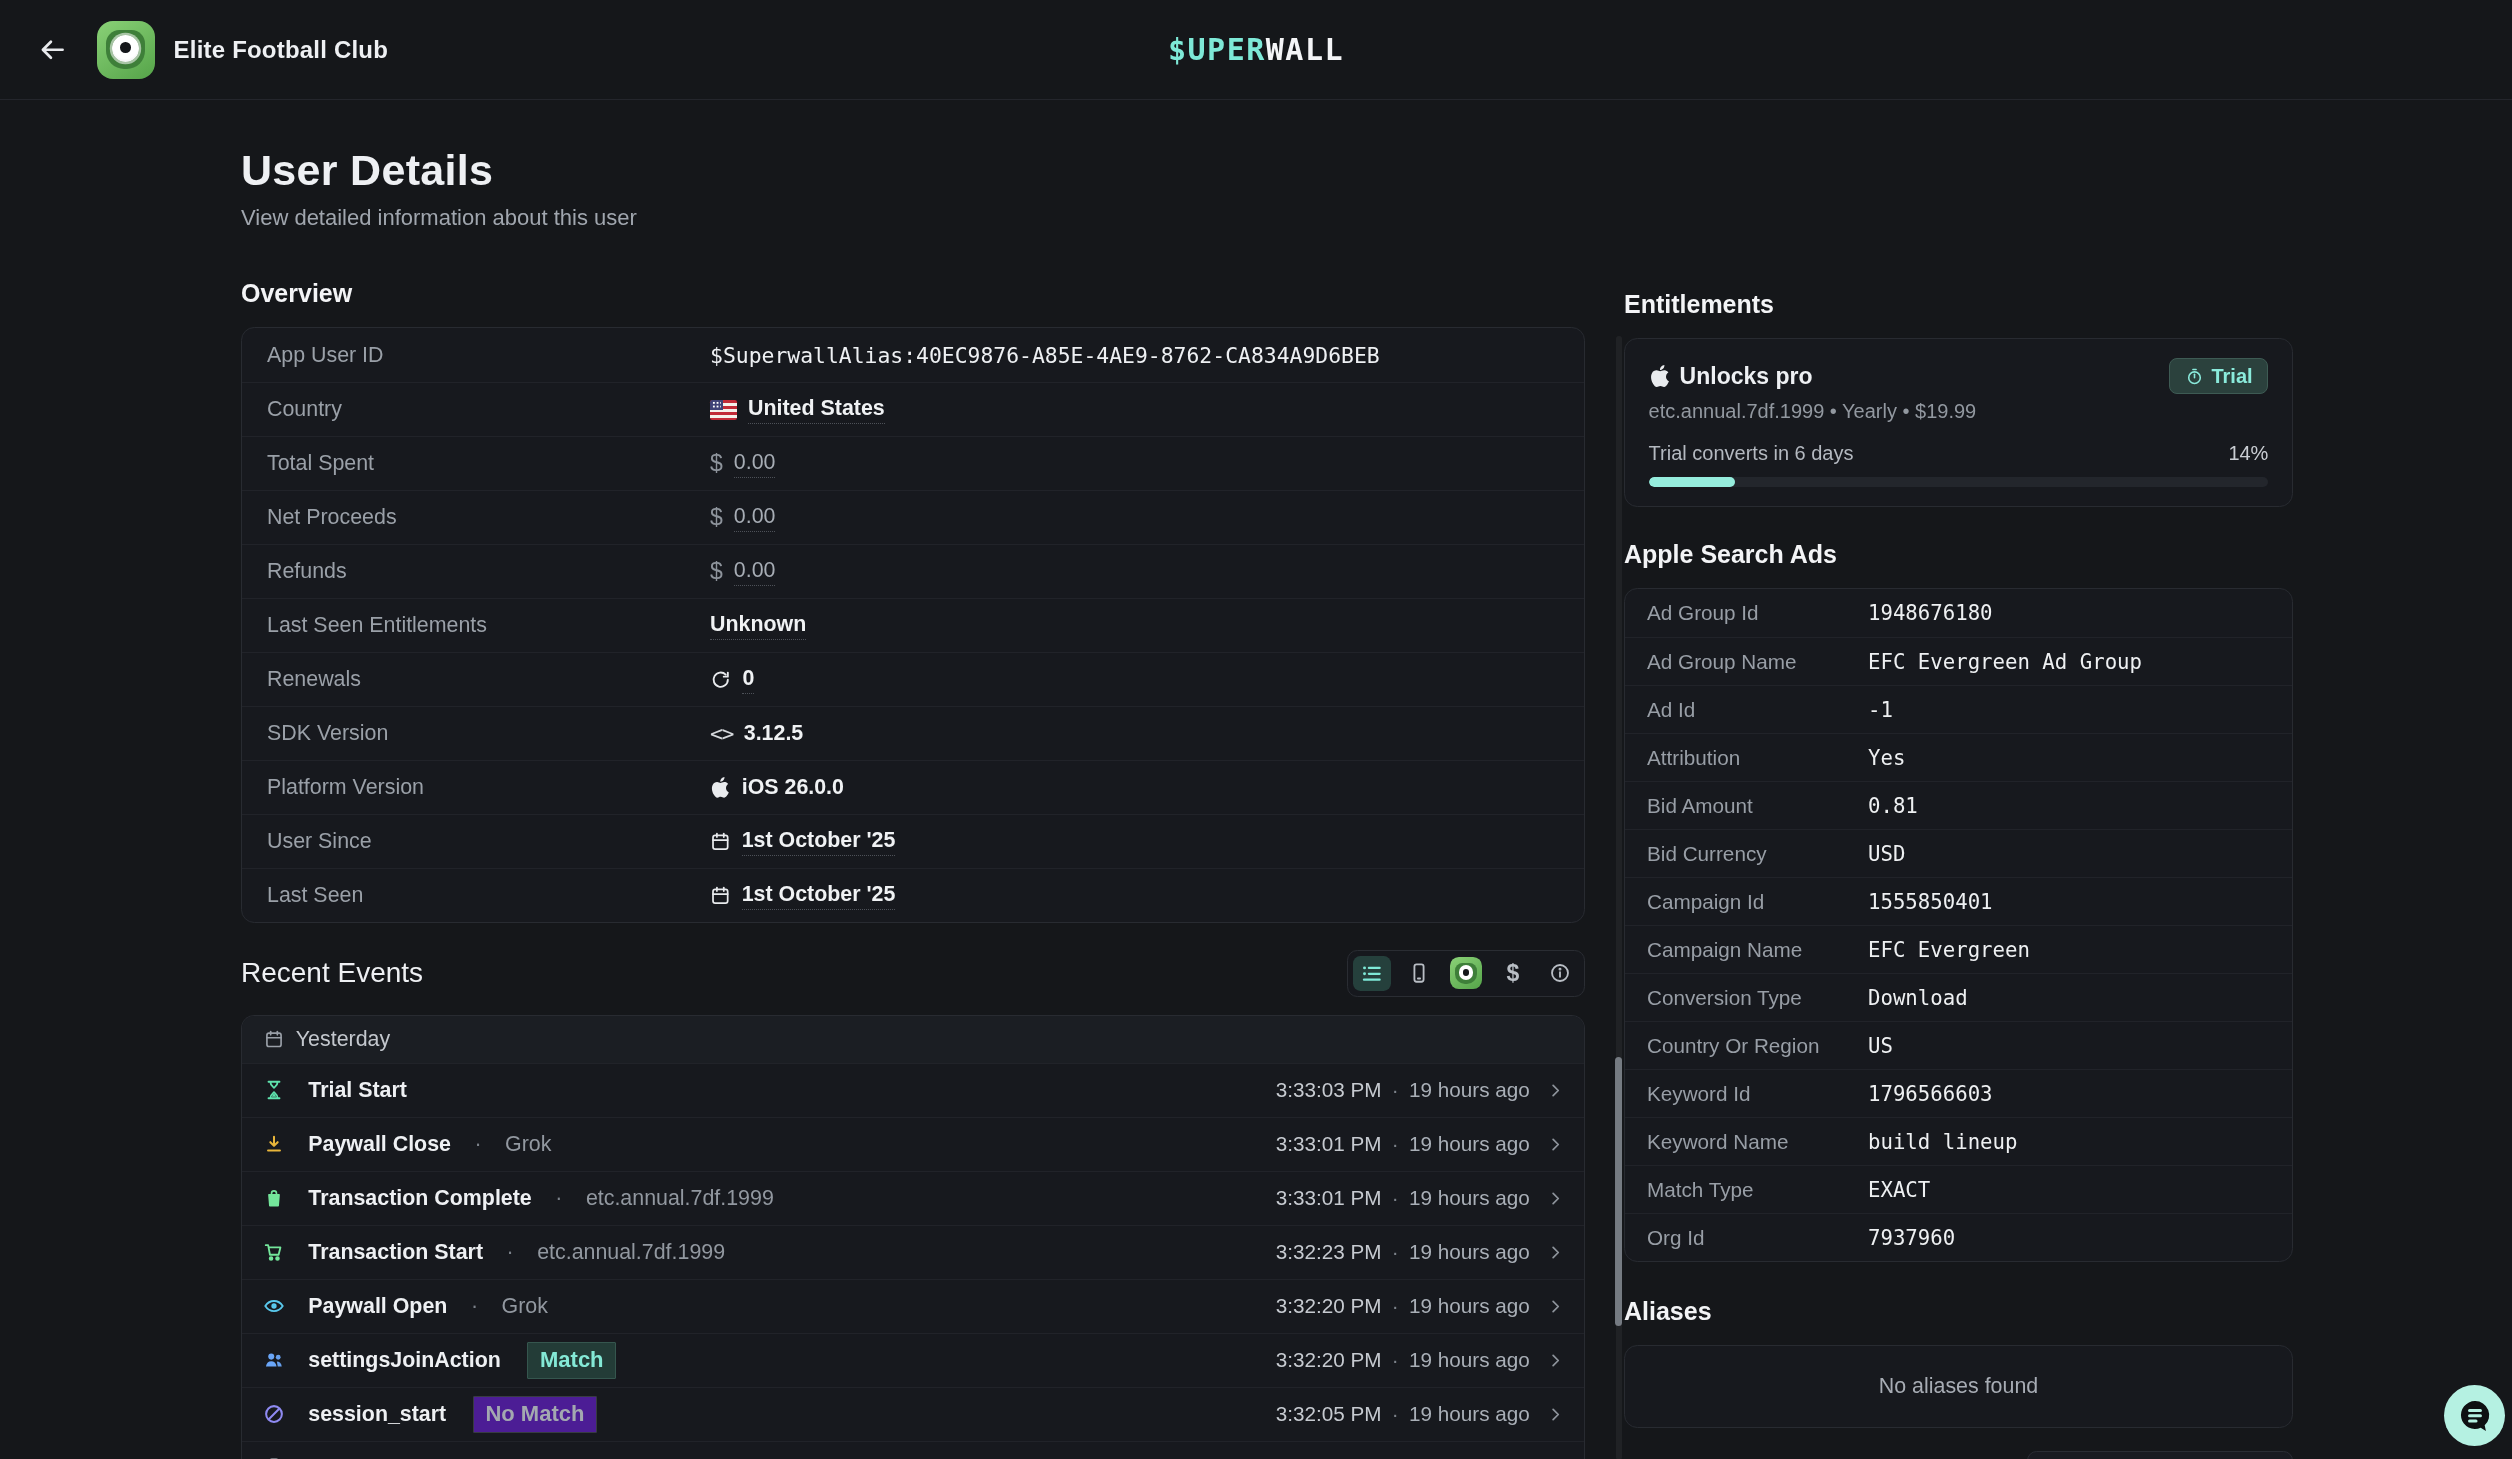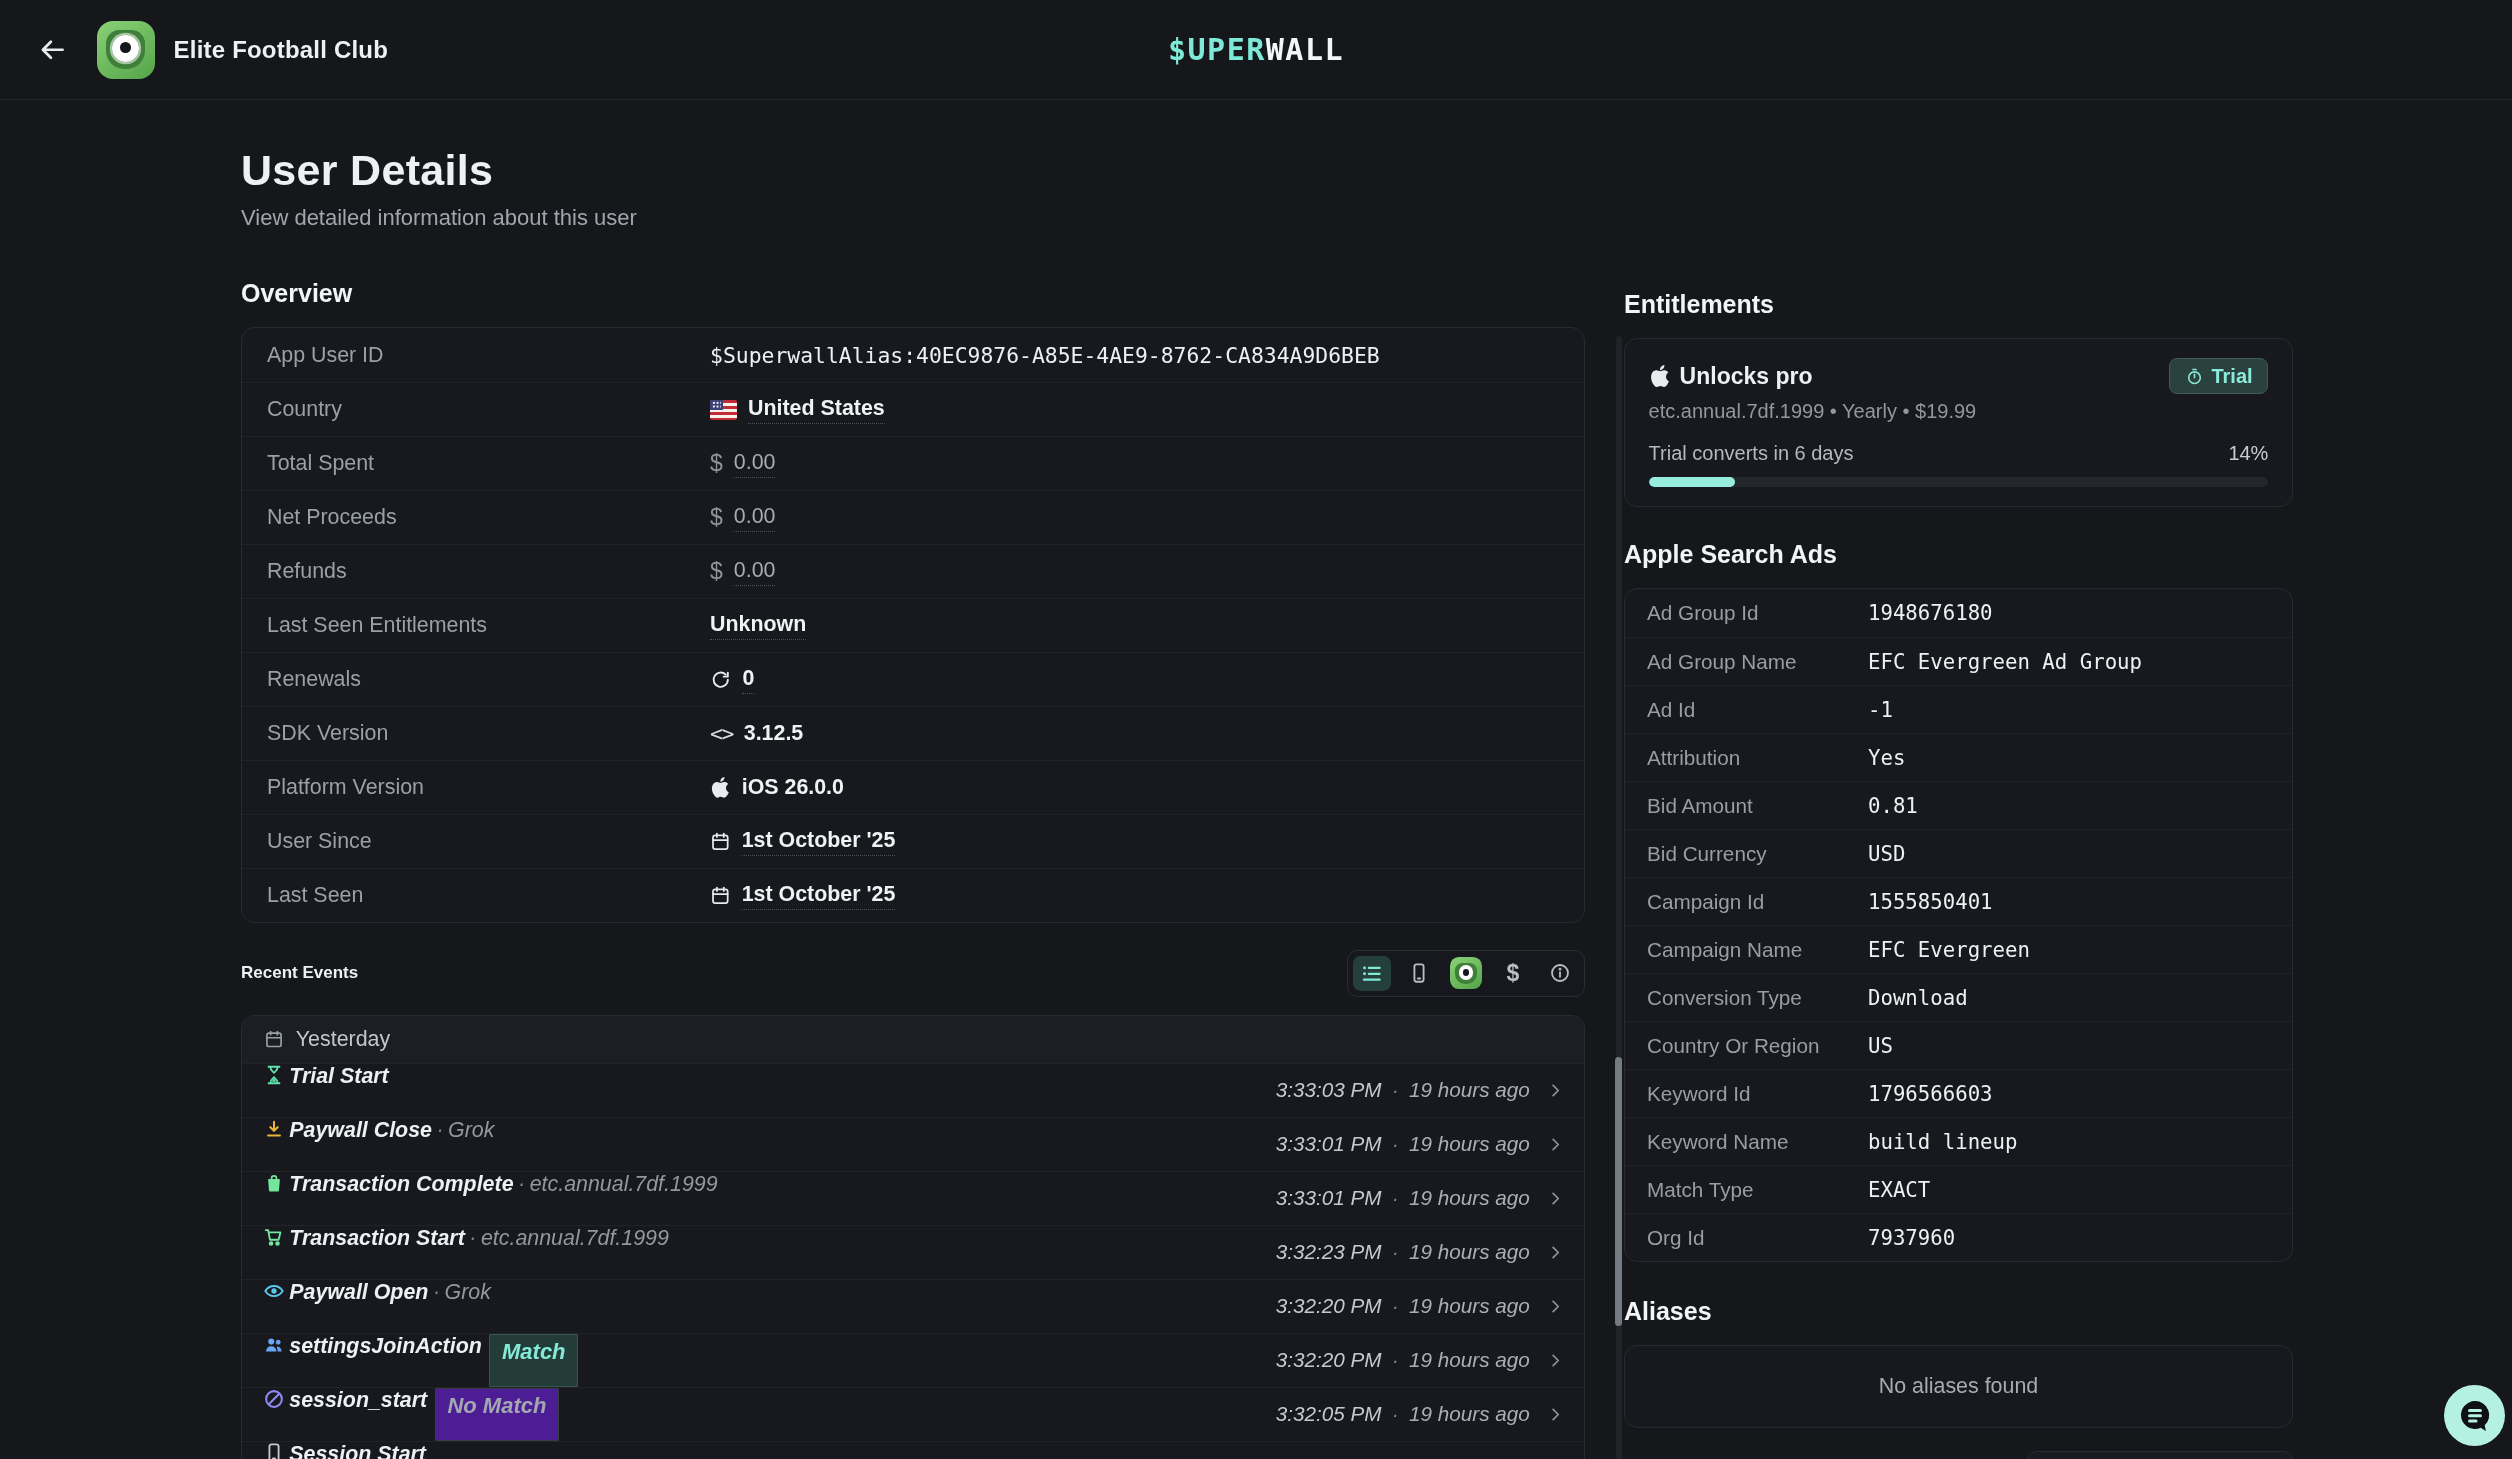--- a/index.html
+++ b/index.html
@@ -51,40 +51,40 @@
 
   
   .flag { width:27px; height:20px; border-radius:2.2px; position:relative; overflow:hidden; flex:none;
           background:repeating-linear-gradient(180deg,#c22a37 0 3px,#f5f0ea 3px 5.9px); }
   .flag::before { content:""; position:absolute; left:0; top:0; width:12.5px; height:10.3px; background:#3f4277; }
   .flag::after { content:""; position:absolute; left:1.5px; top:1.5px; width:9.6px; height:7.4px;
                  background-image:radial-gradient(circle, #fff 0.9px, transparent 1px); background-size:3.7px 3.7px; }
 
   
   .events-head { display:flex; align-items:center; margin-top:26.6px; gap:20.7px; }
-  .events-title { font-size:17px; font-weight:700; margin-right:auto; }
+  .events-title { font-size:28px; font-weight:400; margin-right:auto; }
   .icon-group { display:flex; align-items:center; gap:8.9px; background:#16181d; border:0.7px solid #2a2d33; border-radius:10.3px; padding:5.2px; }
   .icon-tile { width:38px; height:35px; border-radius:7.4px; display:flex; align-items:center; justify-content:center; color:#b9bec5; cursor:pointer; }
   .icon-tile.selected { background:#25403c; color:#7ee9d7; }
   .icon-tile .mini-logo { width:32px; height:32px; border-radius:8.9px; position:relative; background:linear-gradient(145deg,#8ad177,#55a449); overflow:hidden; }
   .icon-tile .mini-logo::before { content:""; position:absolute; inset:16%; background:#3e7f39; border-radius:34% 34% 46% 46%; }
   .icon-tile .mini-logo .ball { position:absolute; width:46%; height:46%; left:27%; top:25%; background:#fff; border-radius:50%; }
   .icon-tile .mini-logo .ball::after { content:""; position:absolute; width:42%; height:42%; left:29%; top:27%; background:#14161a; border-radius:50%; }
   .dollar-tile { font-size:23px; font-weight:600; }
 
   .search-box { display:flex; align-items:center; height:41px; background:#191b21; border:0.7px solid #2a2d34; border-radius:9.6px; padding:0 13.3px 0 17.7px; }
   .search-box input { flex:1; background:transparent; border:none; outline:none; color:#dfe2e6; font-size:20px; font-family:"Liberation Sans",sans-serif; }
   .search-box input::placeholder { color:#8b9097; }
   .search-div { width:0.7px; height:22px; background:#34373e; margin:0 11.8px; }
   .search-events { width:380px; }
   .search-user { width:266px; height:37px; }
 
   .events-card { margin-top:17.7px; background:#17191e; border:0.7px solid #282b31; border-bottom:none; border-radius:13.3px 13.3px 0 0; overflow:hidden; }
   .group-row { height:47px; background:#1b1e23; display:flex; align-items:center; gap:11.8px; padding:0 22px; color:#c3c7cd; font-size:21.4px; }
-  .event-row { height:54px; display:flex; padding:0 19px 0 20.7px; border-top:0.7px solid #212329; gap:3px; cursor:pointer;font-style:italic; }
+  .event-row { height:54px; display:flex; align-items:center; padding:0 19px 0 20.7px; border-top:0.7px solid #212329; gap:22px; cursor:pointer; }
   .event-ic { width:23.6px; display:flex; justify-content:center; flex:none; }
   .event-name { font-size:21.4px; font-weight:600; color:#eef0f3; }
   .event-dot { color:#7c828a; font-size:21.4px; margin:0 1.5px; }
   .event-sub { color:#9298a0; font-size:21.4px; }
   .event-meta { margin-left:auto; display:flex; align-items:center; gap:10.3px; font-size:20.7px; }
   .event-time { color:#c6cad0; }
   .meta-dot { color:#7c828a; }
   .event-ago { color:#a9afb7; }
   .chev { color:#8d939b; margin-left:5.9px; }
   .badge { font-size:22px; font-weight:600; padding:4.4px 11.8px; border-radius:1px; margin-left:4.4px; }

